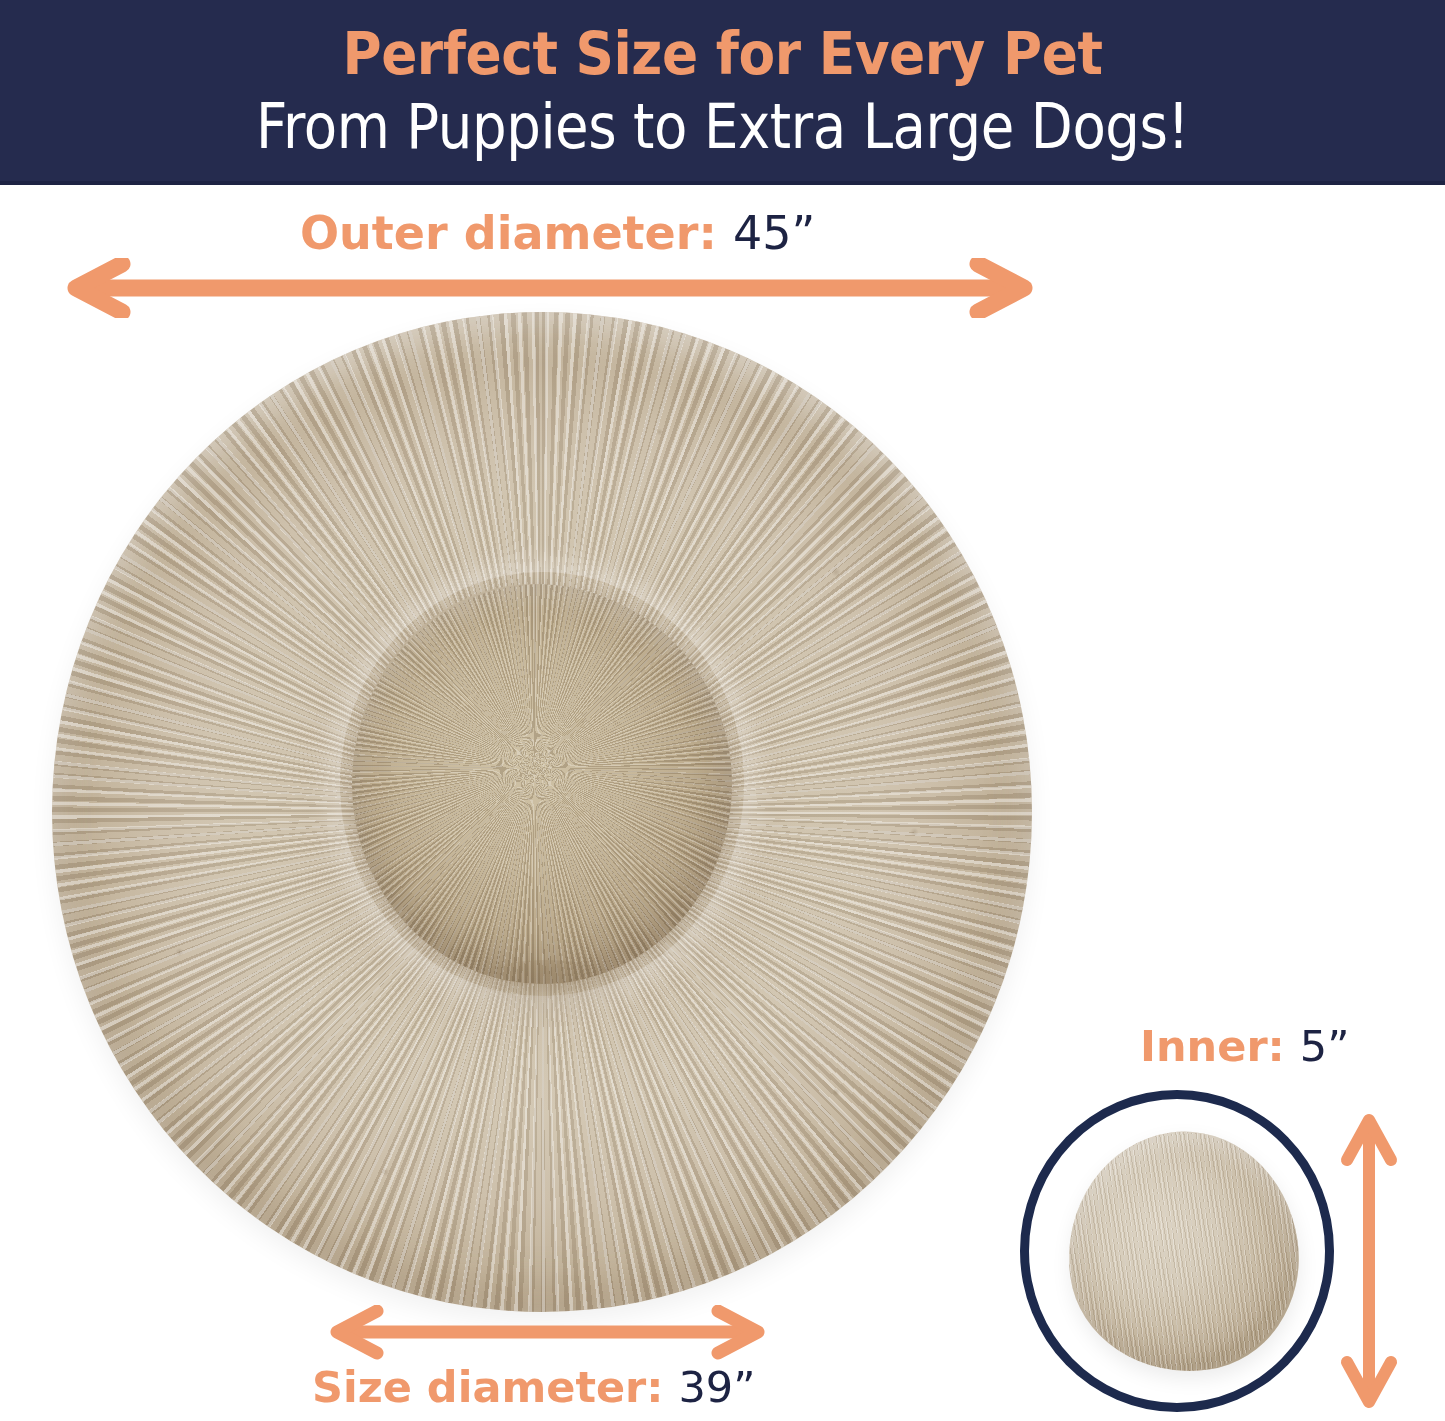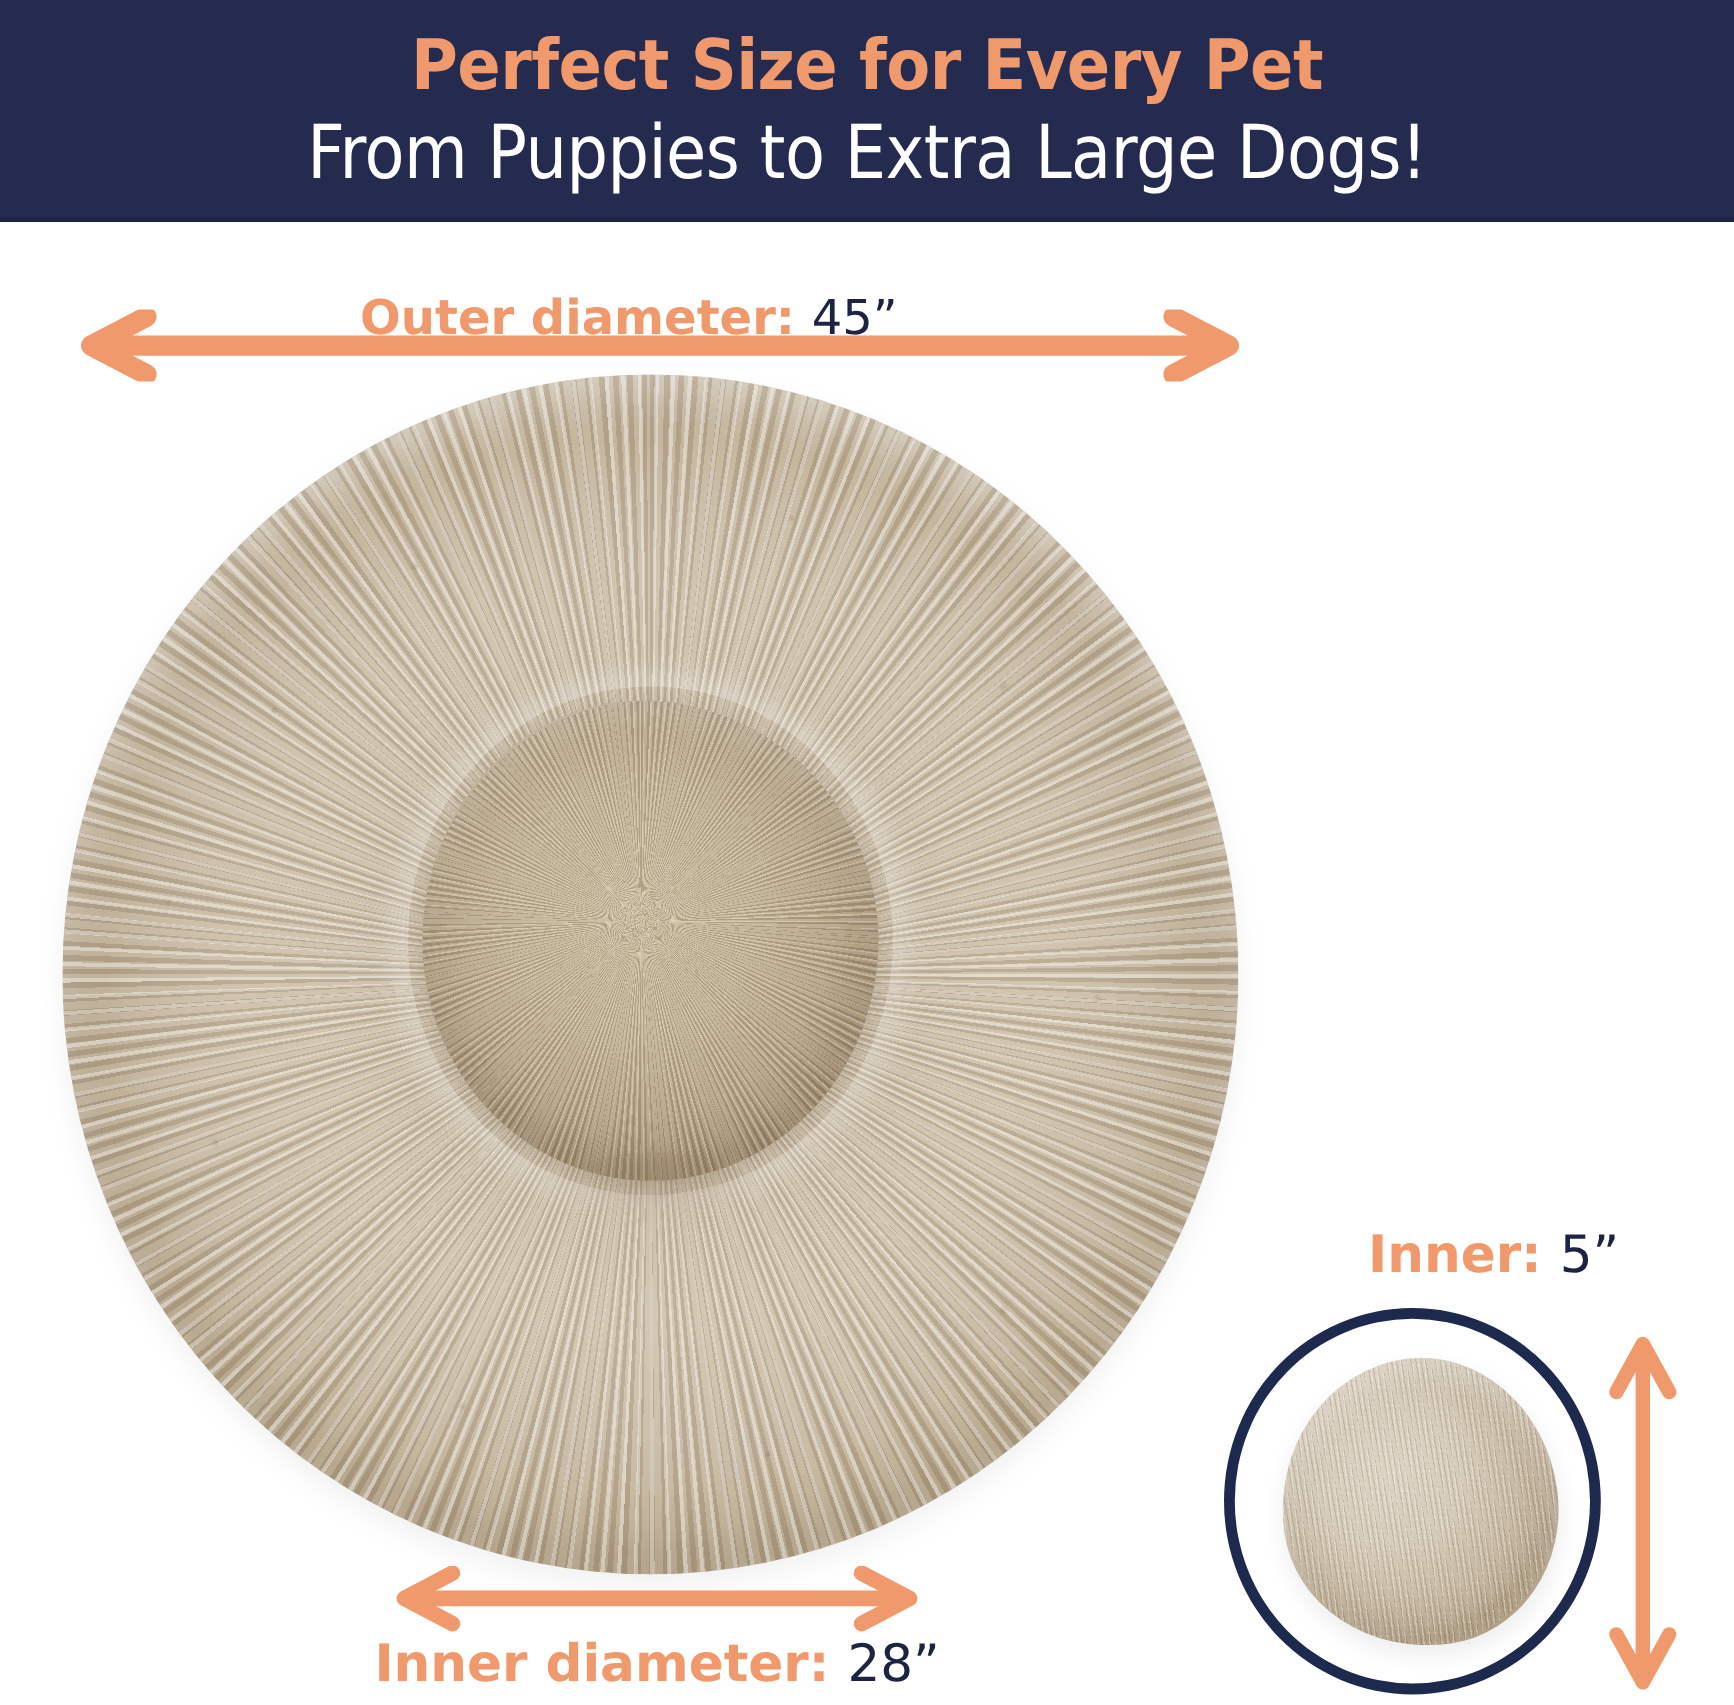--- a/index.html
+++ b/index.html
@@ -39,21 +39,21 @@
   
   .dim-label{
     position:absolute;
     font-family:"DejaVu Sans", sans-serif;
     white-space:nowrap;
     font-weight:bold;
   }
   .dim-label .lab{ color:#f0996c; }
   .dim-label .val{ color:#1d2343; font-weight:normal; }
 
-  #outer-label{ left:300px; top:206px; font-size:40px;margin-top:36px; }
+  #outer-label{ left:300px; top:206px; font-size:46px; }
   #inner-label{ left:312px; top:1362px; font-size:43px; }
   #height-label{ left:1140px; top:1021px; font-size:43px; }
 
   
   .arrow-svg{ position:absolute; }
   #outer-arrow{ left:60px; top:258px; }
   #inner-arrow{ left:325px; top:1305px; }
   #height-arrow{ left:1338px; top:1110px; }
 
   
@@ -219,22 +219,22 @@
 
   <svg class="arrow-svg" id="inner-arrow" width="445" height="55" viewBox="0 0 445 55">
     <g fill="none" stroke="#f0996c" stroke-width="13" stroke-linecap="round" stroke-linejoin="round">
       <line x1="18" y1="27" x2="427" y2="27"></line>
       <polyline points="52,6 12,27 52,48"></polyline>
       <polyline points="393,6 433,27 393,48"></polyline>
     </g>
   </svg>
 
   <div class="dim-label" id="inner-label">
-    <span class="lab">Inner diameter:</span>
-    <span class="val">28”</span>
+    <span class="lab">Size diameter:</span>
+    <span class="val">39”</span>
   </div>
 
   <div class="dim-label" id="height-label">
     <span class="lab">Inner:</span>
     <span class="val">5”</span>
   </div>
 
   <div id="inset-wrap">
     <div class="inset-ring"></div>
     <div class="inset-bed">

